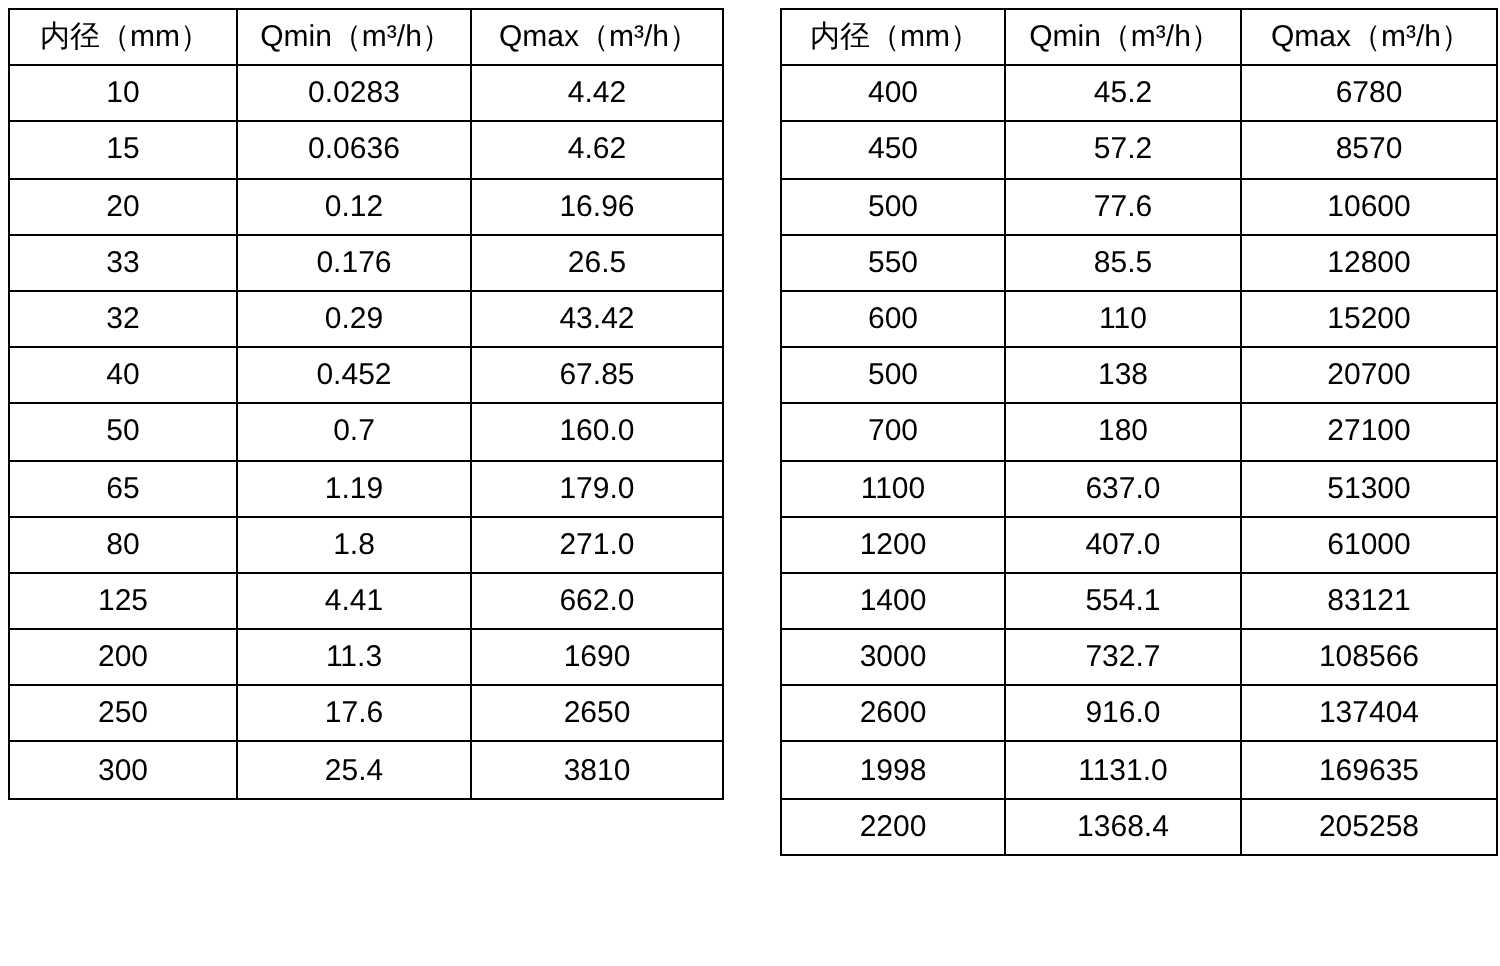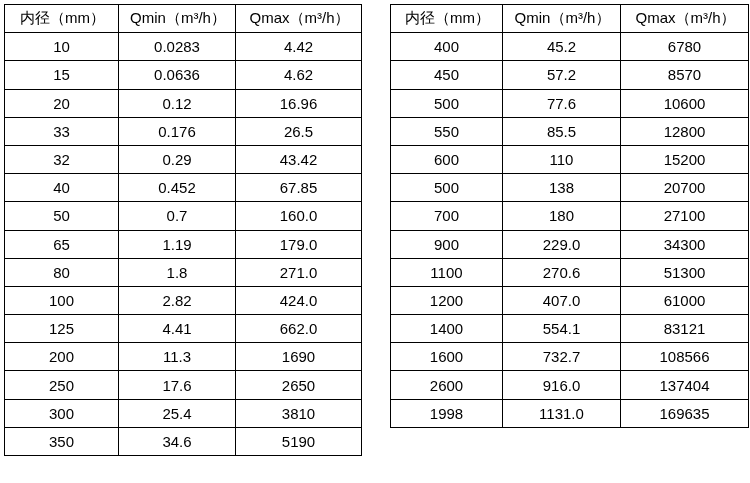--- a/index.html
+++ b/index.html
@@ -114,48 +114,38 @@
           <td>65</td>
           <td>1.19</td>
           <td>179.0</td>
         </tr>
         <tr>
           <td>80</td>
           <td>1.8</td>
           <td>271.0</td>
         </tr>
         <tr>
-          <td>100</td>
-          <td>2.82</td>
-          <td>424.0</td>
-        </tr>
-        <tr>
           <td>125</td>
           <td>4.41</td>
           <td>662.0</td>
         </tr>
         <tr>
           <td>200</td>
           <td>11.3</td>
           <td>1690</td>
         </tr>
         <tr>
           <td>250</td>
           <td>17.6</td>
           <td>2650</td>
         </tr>
         <tr>
           <td>300</td>
           <td>25.4</td>
           <td>3810</td>
-        </tr>
-        <tr>
-          <td>350</td>
-          <td>34.6</td>
-          <td>5190</td>
         </tr>
       </tbody>
   </table>
 
   <table class="spec-table t-right">
     <colgroup>
         <col class="c0">
         <col class="c1">
         <col class="c2">
       </colgroup>
@@ -196,50 +186,50 @@
           <td>500</td>
           <td>138</td>
           <td>20700</td>
         </tr>
         <tr>
           <td>700</td>
           <td>180</td>
           <td>27100</td>
         </tr>
         <tr>
-          <td>900</td>
-          <td>229.0</td>
-          <td>34300</td>
-        </tr>
-        <tr>
           <td>1100</td>
-          <td>270.6</td>
+          <td>637.0</td>
           <td>51300</td>
         </tr>
         <tr>
           <td>1200</td>
           <td>407.0</td>
           <td>61000</td>
         </tr>
         <tr>
           <td>1400</td>
           <td>554.1</td>
           <td>83121</td>
         </tr>
         <tr>
-          <td>1600</td>
+          <td>3000</td>
           <td>732.7</td>
           <td>108566</td>
         </tr>
         <tr>
           <td>2600</td>
           <td>916.0</td>
           <td>137404</td>
         </tr>
         <tr>
           <td>1998</td>
           <td>1131.0</td>
           <td>169635</td>
         </tr>
+        <tr>
+          <td>2200</td>
+          <td>1368.4</td>
+          <td>205258</td>
+        </tr>
       </tbody>
   </table>
 
 </div>
 
 </body></html>

